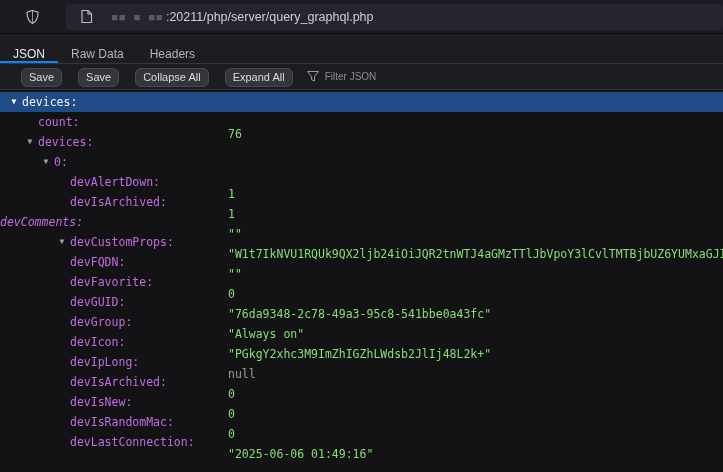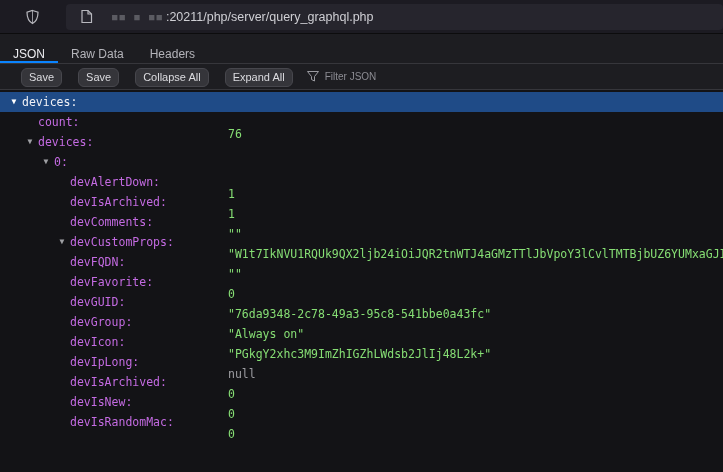--- a/index.html
+++ b/index.html
@@ -111,21 +111,21 @@
     <span class="key" style="margin-left: 70px;">devAlertDown:</span>
     <span class="val v-number">1</span>
   </div>
       <div class="row">
     
     <span class="key" style="margin-left: 70px;">devIsArchived:</span>
     <span class="val v-number">1</span>
   </div>
       <div class="row">
     
-    <span class="key" style="margin-left: 70px;">devComments:</span>
+    <span class="key" style=" font-style: italic;">devComments:</span>
     <span class="val v-string">""</span>
   </div>
       <div class="row">
     <span class="twisty" style="left: 56px;">▼</span>
     <span class="key" style="margin-left: 70px;">devCustomProps:</span>
     <span class="val v-string">"W1t7IkNVU1RQUk9QX2ljb24iOiJQR2tnWTJ4aGMzTTlJbVpoY3lCvlTMTBjbUZ6YUMxaGJIUWlQand2</span>
   </div>
       <div class="row">
     
     <span class="key" style="margin-left: 70px;">devFQDN:</span>
@@ -164,15 +164,20 @@
       <div class="row">
     
     <span class="key" style="margin-left: 70px;">devIsNew:</span>
     <span class="val v-number">0</span>
   </div>
       <div class="row">
     
     <span class="key" style="margin-left: 70px;">devIsRandomMac:</span>
     <span class="val v-number">0</span>
   </div>
+      <div class="row">
+    
+    <span class="key" style="margin-left: 70px;">devLastConnection:</span>
+    <span class="val v-string">"2025-06-06 01:49:16"</span>
+  </div>
     </div>
 
 </div>
 
 </body></html>

